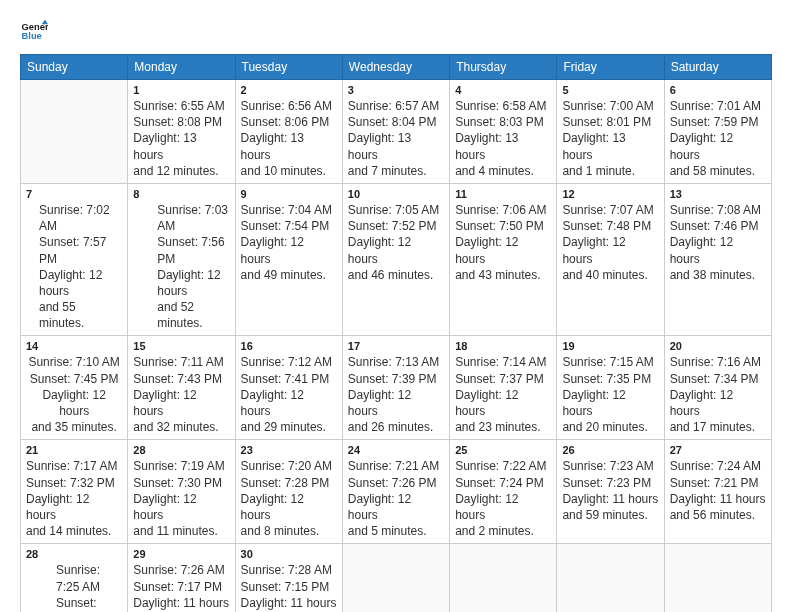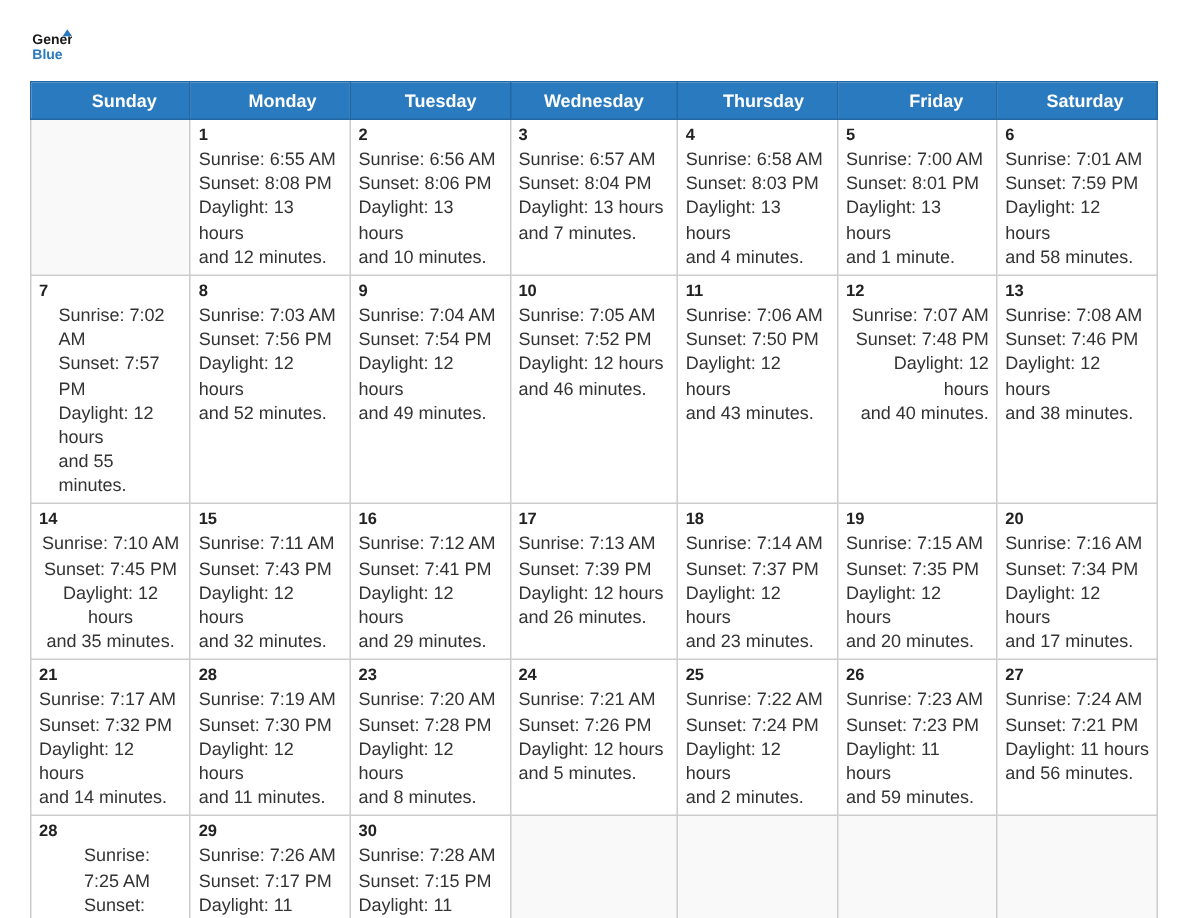--- a/index.html
+++ b/index.html
@@ -47,23 +47,23 @@
     }
     .calendar {
       width: 100%;
       border-collapse: collapse;
       border: 1px solid #ccc;
     }
     .calendar th {
       background: #2a7abf;
       color: #fff;
       font-size: 12px;
-      font-weight: bold;
-      padding: 5px 22px;
-      text-align: right;
+      font-weight: normal;
+      padding: 5px 6px;
+      text-align: left;
       border: 1px solid #2167a3;
     }
     .calendar td {
       vertical-align: top;
       border: 1px solid #ccc;
       padding: 4px 5px;
       width: calc(100% / 7);
       font-size: 9.5px;
       color: #333;
       background: #fff;
@@ -169,21 +169,21 @@
         <tr>
           <td>
             <span class="day-num">7</span>
             <div class="day-info" style="white-space: pre-line; margin-left: 13px;">Sunrise: 7:02 AM
 Sunset: 7:57 PM
 Daylight: 12 hours
 and 55 minutes.</div>
           </td>
           <td>
             <span class="day-num">8</span>
-            <div class="day-info" style="white-space: pre-line;">Sunrise: 7:03 AM
+            <div class="day-info" style="white-space: pre-line; margin-left: 24px;">Sunrise: 7:03 AM
 Sunset: 7:56 PM
 Daylight: 12 hours
 and 52 minutes.</div>
           </td>
           <td>
             <span class="day-num">9</span>
             <div class="day-info" style="white-space: pre-line;">Sunrise: 7:04 AM
 Sunset: 7:54 PM
 Daylight: 12 hours
 and 49 minutes.</div>
@@ -197,21 +197,21 @@
           </td>
           <td>
             <span class="day-num">11</span>
             <div class="day-info" style="white-space: pre-line;">Sunrise: 7:06 AM
 Sunset: 7:50 PM
 Daylight: 12 hours
 and 43 minutes.</div>
           </td>
           <td>
             <span class="day-num">12</span>
-            <div class="day-info" style="white-space: pre-line; text-align: right;">Sunrise: 7:07 AM
+            <div class="day-info" style="white-space: pre-line;">Sunrise: 7:07 AM
 Sunset: 7:48 PM
 Daylight: 12 hours
 and 40 minutes.</div>
           </td>
           <td>
             <span class="day-num">13</span>
             <div class="day-info" style="white-space: pre-line;">Sunrise: 7:08 AM
 Sunset: 7:46 PM
 Daylight: 12 hours
 and 38 minutes.</div>

